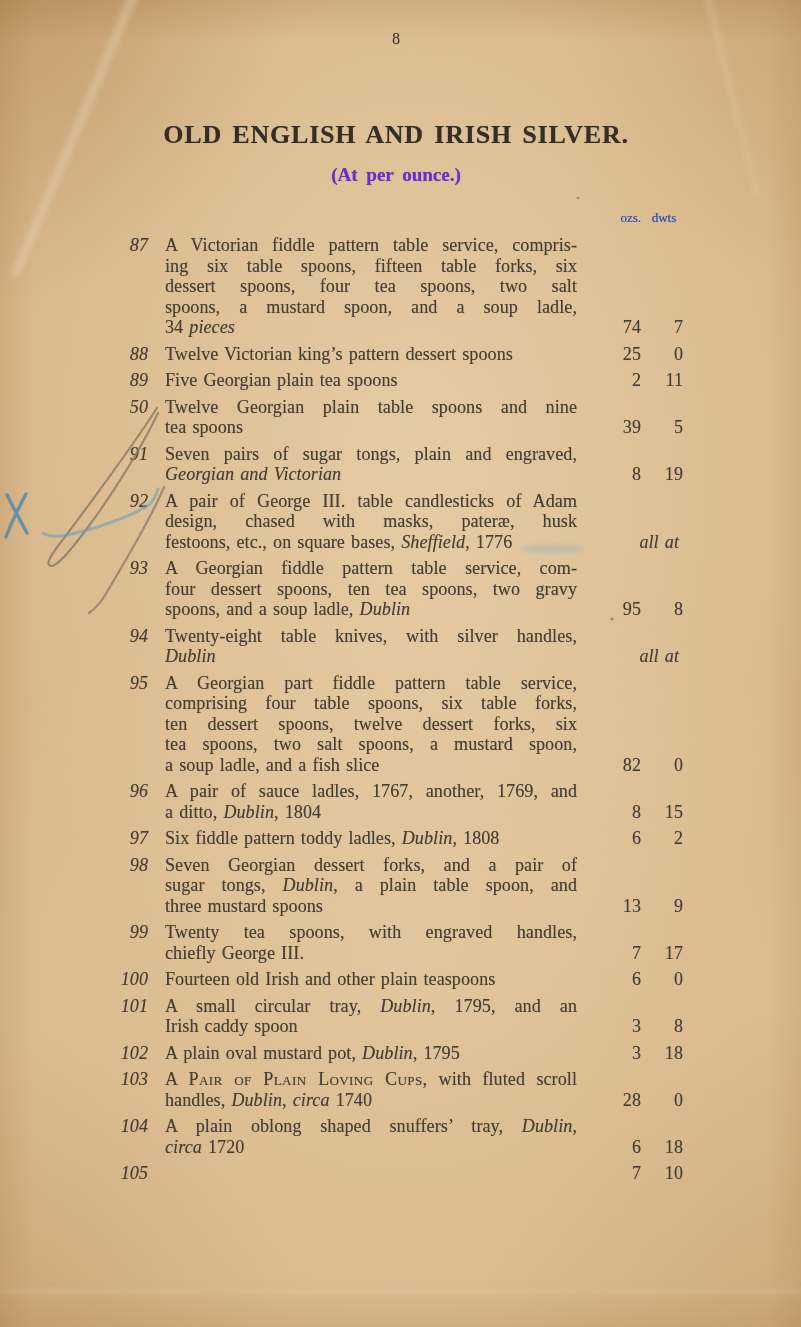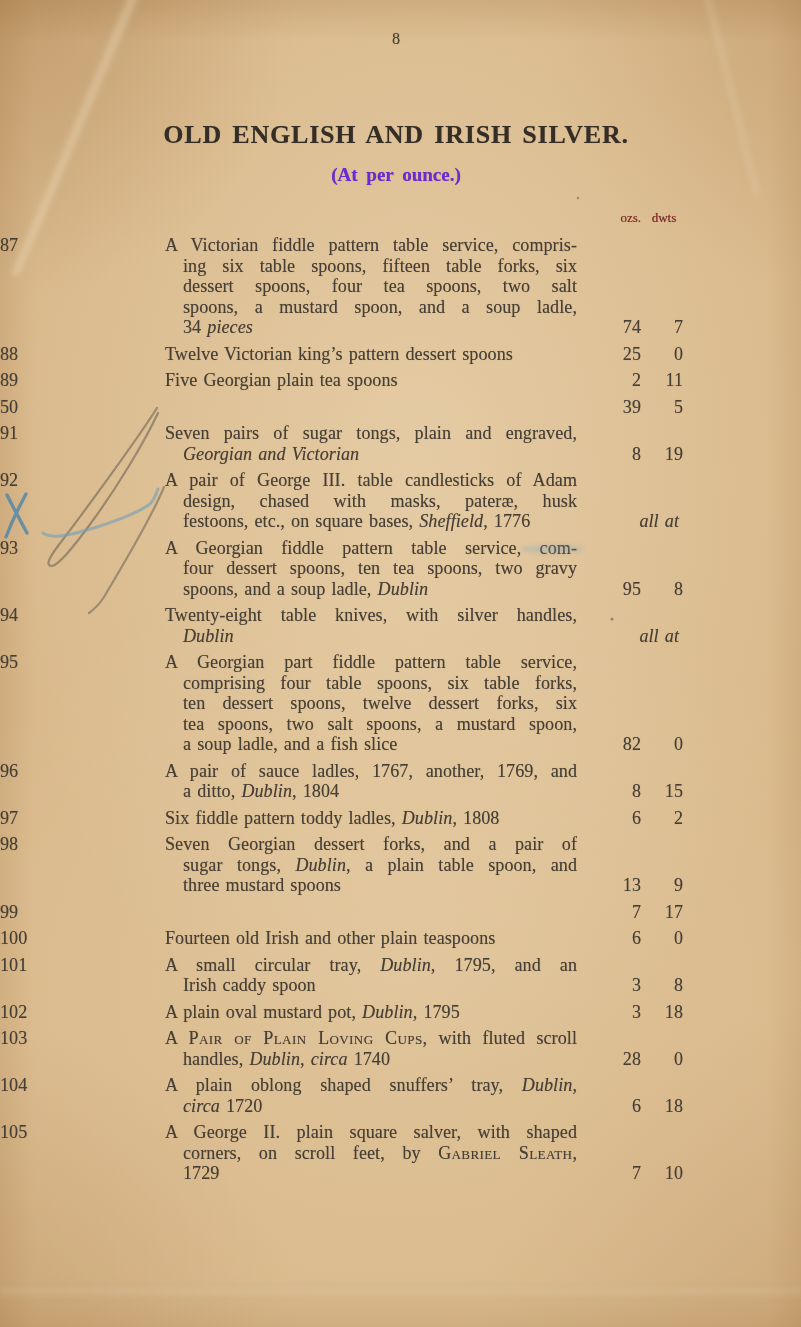--- a/index.html
+++ b/index.html
@@ -31,29 +31,29 @@
       background:linear-gradient(90deg,rgba(130,88,44,0.12),rgba(246,230,198,0.40) 50%,rgba(130,88,44,0.08));
       transform:rotate(-14deg);transform-origin:top center;}
   .c3{left:0;top:1286px;width:801px;height:10px;
       background:linear-gradient(to bottom,rgba(130,88,44,0.10),rgba(248,233,203,0.28) 55%,rgba(130,88,44,0.10));}
 
   .band{position:absolute;left:48px;width:696px;text-align:center;}
   .pagenum{top:30px;font-size:16px;color:#453e35;}
   .title{top:120px;font-size:26px;font-weight:bold;letter-spacing:0.8px;word-spacing:3px;color:#342e27;}
   .subtitle{top:164px;font-size:19px;font-weight:bold;word-spacing:4px;color:#6d28d9;}
 
-  .colhead{position:absolute;top:210px;left:577px;width:112px;display:flex;font-size:13px;color:#7f1d1d;}
+  .colhead{position:absolute;top:210px;left:577px;width:112px;display:flex;font-size:13px;color:#1d4ed8;}
   .ch-ozs{flex:1;text-align:right;padding-right:4px;}
   .ch-dwts{width:44px;text-align:center;padding-right:6px;box-sizing:border-box;}
 
   .lots{position:absolute;top:235px;left:0;width:689px;font-size:18px;line-height:20.5px;word-spacing:1.5px;letter-spacing:0.1px;}
   .lot-row{display:flex;align-items:flex-start;margin-bottom:6px;}
-  .lot-num{width:148px;flex-shrink:0;text-align:left;}
+  .lot-num{width:148px;flex-shrink:0;text-align:right;font-style:italic;}
   .lot-desc{width:412px;margin-left:17px;flex-shrink:0;}
-  .line.cont{margin-left:18px;font-family:Liberation Serif, serif;}
+  .line.cont{font-family:Liberation Serif, serif;}
   .line.just{text-align:justify;text-align-last:justify;}
   .lot-price{display:flex;width:112px;margin-left:auto;align-self:flex-end;}
   .p-ozs{flex:1;text-align:right;padding-right:4px;}
   .p-dwts{width:44px;text-align:right;padding-right:6px;box-sizing:border-box;}
   .p-allat{width:100%;text-align:right;padding-right:10px;font-style:italic;box-sizing:border-box;}
   .it{font-style:italic;}
   .sc{font-variant:small-caps;letter-spacing:0.4px;}
   .annot{position:absolute;inset:0;pointer-events:none;}
 </style>
 </head>
@@ -104,20 +104,24 @@
         <div class="lot-desc">
           <div class="line">Five Georgian plain tea spoons</div>
         </div>
         <div class="lot-price">
           <span class="p-ozs">2</span>
           <span class="p-dwts">11</span>
         </div>
       </div>
       <div class="lot-row">
         <div class="lot-num">50</div>
+        <div class="lot-desc">
+          <div class="line just">Twelve Georgian plain table spoons and nine</div>
+          <div class="line cont">tea spoons</div>
+        </div>
         <div class="lot-price">
           <span class="p-ozs">39</span>
           <span class="p-dwts">5</span>
         </div>
       </div>
       <div class="lot-row">
         <div class="lot-num">91</div>
         <div class="lot-desc">
           <div class="line just">Seven pairs of sugar tongs, plain and engraved,</div>
           <div class="line cont"><span class="it">Georgian and Victorian</span></div>
@@ -202,20 +206,24 @@
           <div class="line cont just">sugar tongs, <span class="it">Dublin</span>, a plain table spoon, and</div>
           <div class="line cont">three mustard spoons</div>
         </div>
         <div class="lot-price">
           <span class="p-ozs">13</span>
           <span class="p-dwts">9</span>
         </div>
       </div>
       <div class="lot-row">
         <div class="lot-num">99</div>
+        <div class="lot-desc">
+          <div class="line just">Twenty tea spoons, with engraved handles,</div>
+          <div class="line cont">chiefly George III.</div>
+        </div>
         <div class="lot-price">
           <span class="p-ozs">7</span>
           <span class="p-dwts">17</span>
         </div>
       </div>
       <div class="lot-row">
         <div class="lot-num">100</div>
         <div class="lot-desc">
           <div class="line">Fourteen old Irish and other plain teaspoons</div>
         </div>
@@ -262,25 +270,20 @@
           <div class="line just">A plain oblong shaped snuffers’ tray, <span class="it">Dublin</span>,</div>
           <div class="line cont"><span class="it">circa</span> 1720</div>
         </div>
         <div class="lot-price">
           <span class="p-ozs">6</span>
           <span class="p-dwts">18</span>
         </div>
       </div>
       <div class="lot-row">
         <div class="lot-num">105</div>
-        <div class="lot-desc">
-          <div class="line just">A George II. plain square salver, with shaped</div>
-          <div class="line cont just">corners, on scroll feet, by <span class="sc">Gabriel Sleath</span>,</div>
-          <div class="line cont">1729</div>
-        </div>
         <div class="lot-price">
           <span class="p-ozs">7</span>
           <span class="p-dwts">10</span>
         </div>
       </div>
     </div>
 
   <svg class="annot" width="801" height="1327" viewBox="0 0 801 1327">
     <path d="M157,408 C136,441 84,512 58,546 C49,558 45,566 52,566 C59,565 75,545 91,523 C116,489 144,443 158,413" fill="none" stroke-width="2.2" opacity="0.8" stroke-linecap="round" stroke="#8a7a65"></path>
     <path d="M164,487 C151,519 124,563 104,597 C99,605 93,610 89,613" fill="none" stroke-width="2.2" opacity="0.75" stroke-linecap="round" stroke="#8a7a65"></path>

